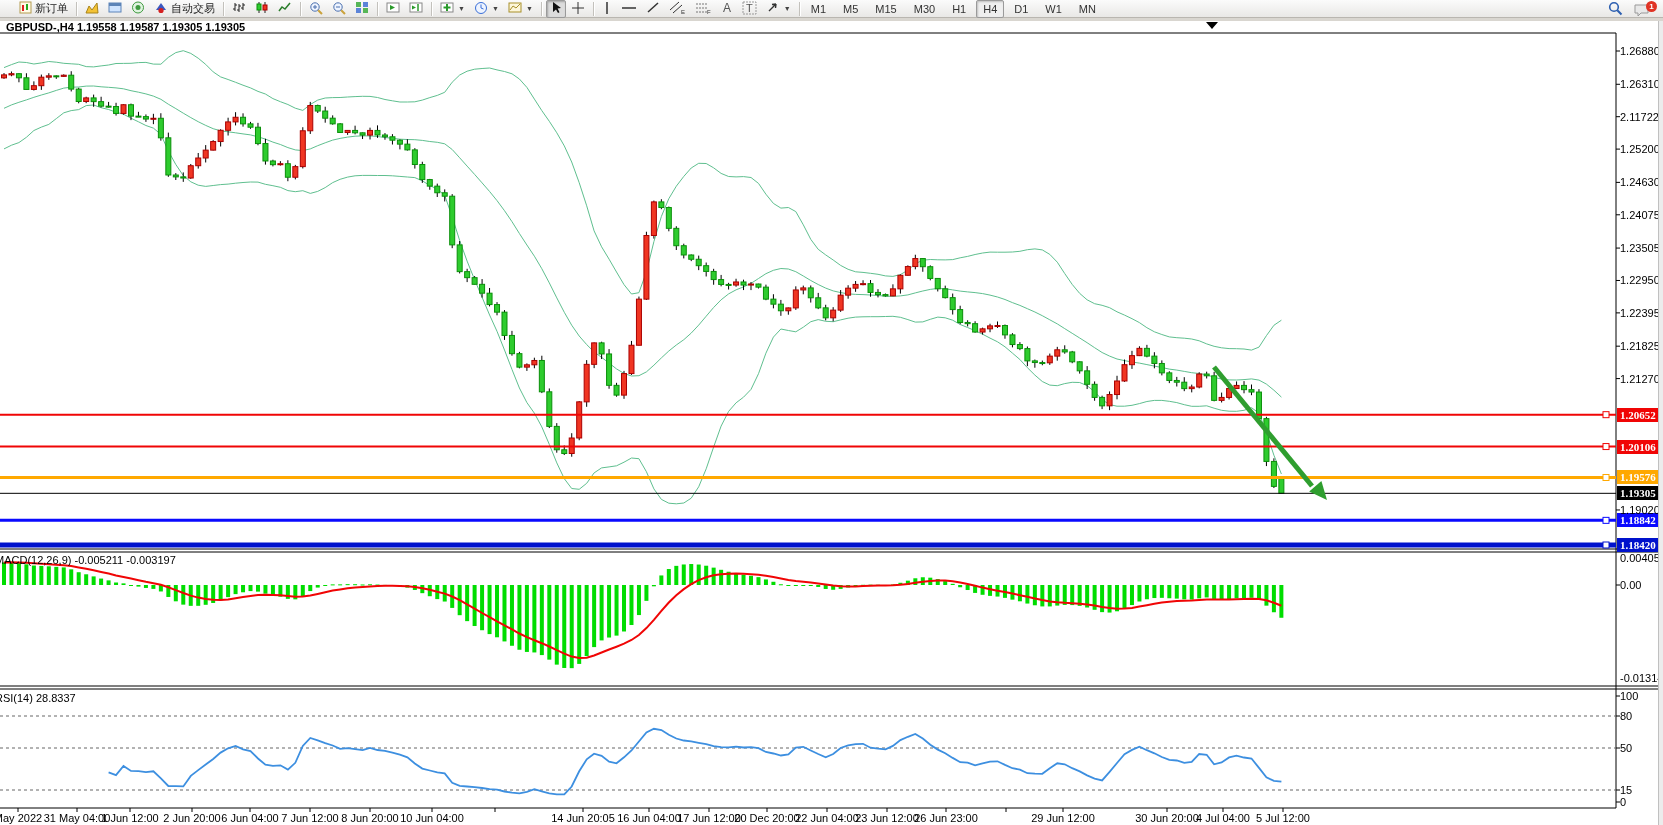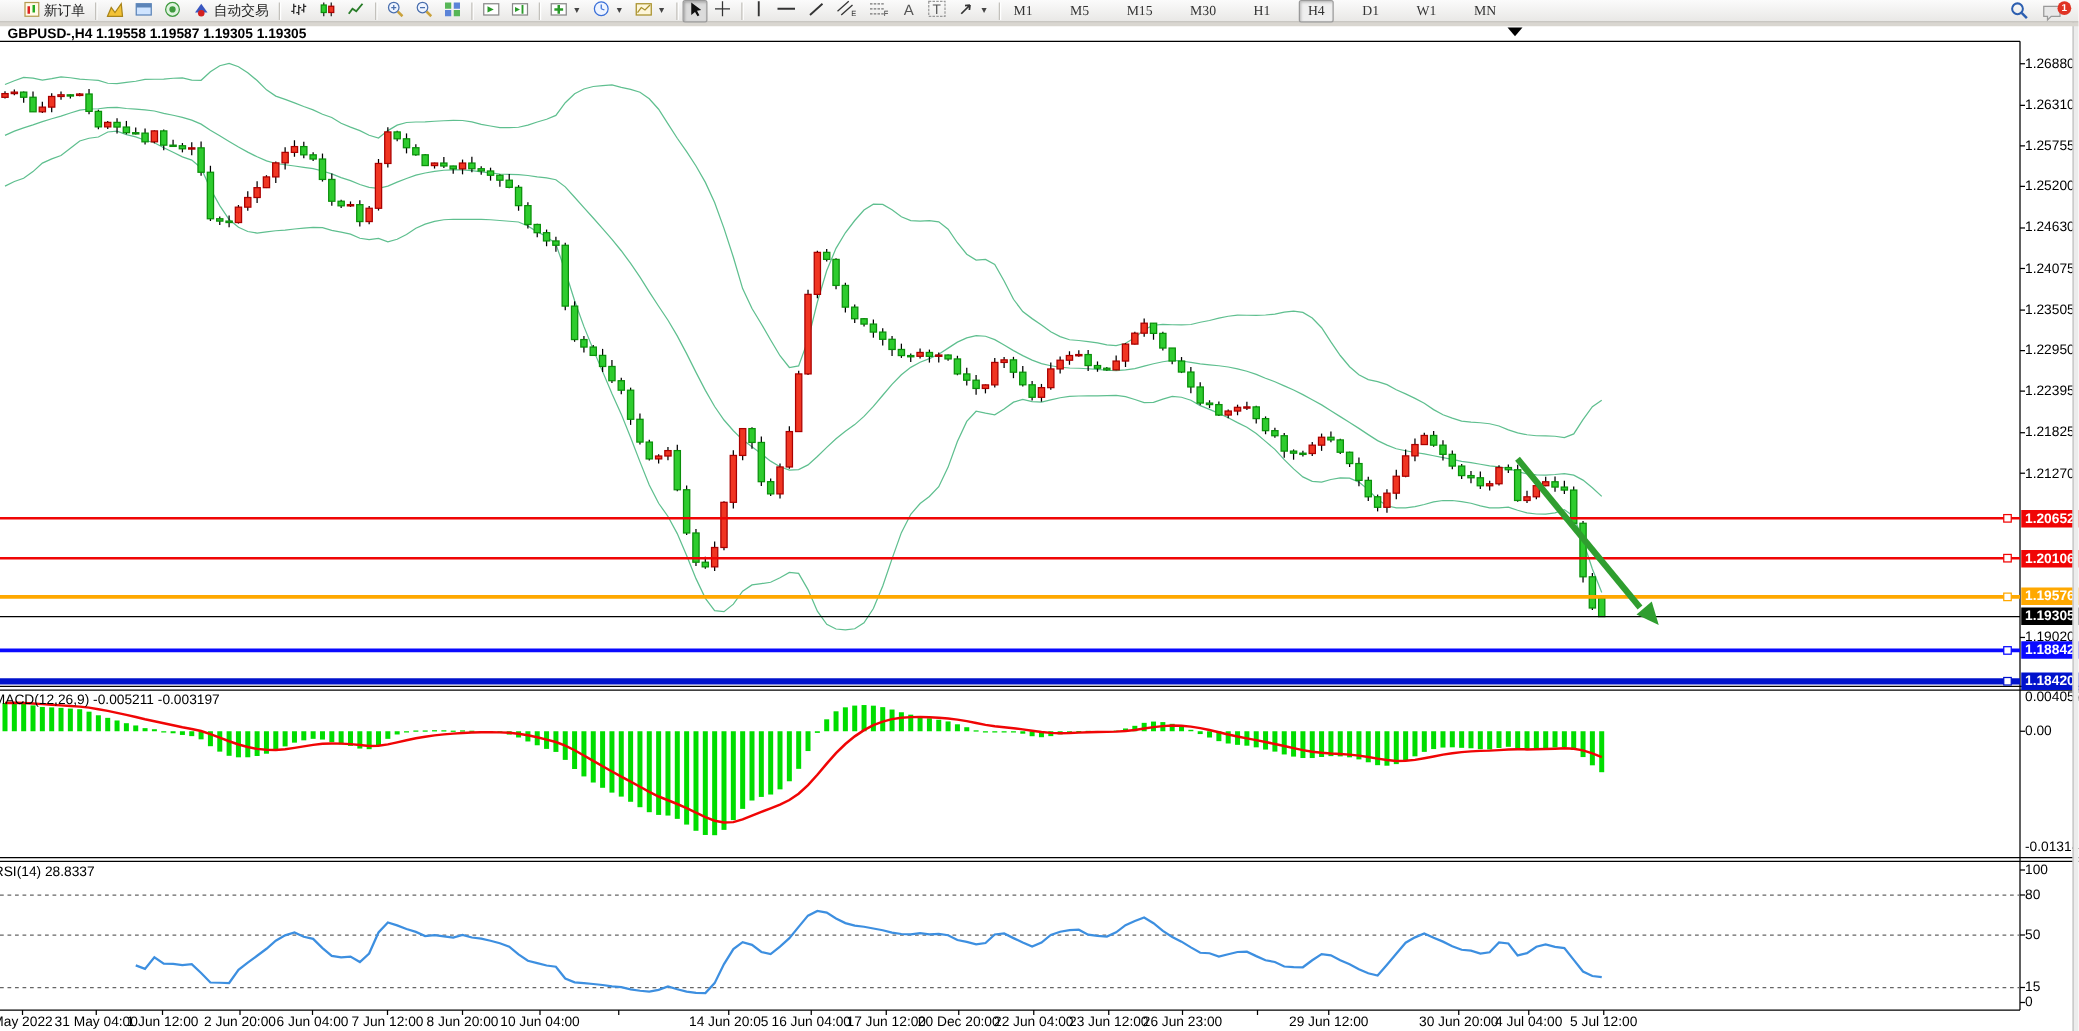--- a/index.html
+++ b/index.html
@@ -12,21 +12,21 @@
   .tbtn{display:flex;align-items:center;gap:3px;height:16px;padding:0 3px;border:1px solid transparent;
         border-radius:2px;font-size:11px;color:#222;cursor:default;white-space:nowrap;}
   .tbtn.pressed{background:#dcdcdc;border:1px solid #9a9a9a;box-shadow:inset 1px 1px 2px rgba(0,0,0,.25);}
   .tbtn.tf{padding:0 6px;font-size:11px;color:#333;}
   .tbtn.tf.active{background:#efefef;border:1px solid #9a9a9a;box-shadow:inset 1px 1px 2px rgba(0,0,0,.2);}
   .sep{width:1px;height:14px;background:#c3c1bc;box-shadow:1px 0 0 #fff;margin:0 3px;}
   .caret{font-size:7px;color:#444;margin-left:1px;}
   .ic{display:inline-block;position:relative;}
   .axlab{position:absolute;font-size:11px;color:#000;line-height:13px;left:1620px;white-space:nowrap;}
   .boxlab{position:absolute;left:1617px;font-size:11px;font-weight:bold;color:#fff;line-height:14px;
-          height:14px;padding:0 3px;white-space:nowrap;}
+          height:14px;padding:0 3px;white-space:nowrap;font-family:Liberation Serif, serif;}
   .datelab{position:absolute;font-size:11px;color:#000;top:812px;transform:translateX(-50%);white-space:nowrap;}
   #title{position:absolute;left:6px;top:21px;font-size:11px;font-weight:600;color:#000;z-index:5;}
   #macdlab{position:absolute;left:-5px;top:554px;font-size:11px;color:#000;z-index:5;}
   #rsilab{position:absolute;left:-5px;top:692px;font-size:11px;color:#000;z-index:5;}
   #cv{position:absolute;left:0;top:0;z-index:1;}
   #labels{position:absolute;left:0;top:0;width:1663px;height:825px;z-index:4;pointer-events:none;}
   #rightstrip{position:absolute;right:0;top:18px;width:4px;height:807px;background:#ececec;border-left:1px solid #c0c0c0;z-index:6;}
   #shiftmark{position:absolute;left:1206px;top:22px;width:0;height:0;z-index:5;
      border-left:6px solid transparent;border-right:6px solid transparent;border-top:7px solid #000;}
 </style>
@@ -256,21 +256,21 @@
     </div>
     <div class="tbtn">
       <span class="ic">
         <svg width="14" height="13">
             <path d="M3 10 L10 3 M10 3 L6 3.5 M10 3 L9.5 7" stroke="#333" fill="none" stroke-width="1.4"></path>
           </svg>
       </span>
         <span class="caret">▼</span>
     </div>
     <div class="sep"></div>
-    <div id="tfgroup" style="display:flex;align-items:flex-start;gap:16px;font-family:Liberation Serif, serif;">
+    <div id="tfgroup" style="display:flex;align-items:flex-start;gap:3px;">
         <div class="tbtn tf">M1</div>
         <div class="tbtn tf">M5</div>
         <div class="tbtn tf">M15</div>
         <div class="tbtn tf">M30</div>
         <div class="tbtn tf">H1</div>
         <div class="tbtn tf active">H4</div>
         <div class="tbtn tf">D1</div>
         <div class="tbtn tf">W1</div>
         <div class="tbtn tf">MN</div>
       </div>
@@ -884,21 +884,21 @@
   <div id="shiftmark"></div>
   <div id="labels">
       <div class="boxlab" style="top: 407.668px; background: rgb(240, 5, 5);">1.20652</div>
       <div class="boxlab" style="top: 439.55px; background: rgb(240, 5, 5);">1.20106</div>
       <div class="boxlab" style="top: 470.498px; background: rgb(255, 168, 0);">1.19576</div>
       <div class="boxlab" style="top: 486.323px; background: rgb(0, 0, 0);">1.19305</div>
       <div class="boxlab" style="top: 513.358px; background: rgb(10, 10, 255);">1.18842</div>
       <div class="boxlab" style="top: 538px; background: rgb(0, 18, 204);">1.18420</div>
       <div class="axlab" style="top: 45px;">1.26880</div>
       <div class="axlab" style="top: 78.2837px;">1.26310</div>
-      <div class="axlab" style="top: 110.691px;">1.25755</div>
+      <div class="axlab" style="top: 110.691px;">2.11722</div>
       <div class="axlab" style="top: 143.099px;">1.25200</div>
       <div class="axlab" style="top: 176.383px;">1.24630</div>
       <div class="axlab" style="top: 208.791px;">1.24075</div>
       <div class="axlab" style="top: 242.074px;">1.23505</div>
       <div class="axlab" style="top: 274.482px;">1.22950</div>
       <div class="axlab" style="top: 306.89px;">1.22395</div>
       <div class="axlab" style="top: 340.174px;">1.21825</div>
       <div class="axlab" style="top: 372.582px;">1.21270</div>
       <div class="axlab" style="top: 503.965px; text-align: center;">1.19020</div>
       <div class="axlab" style="top: 552px;">0.004057</div>

